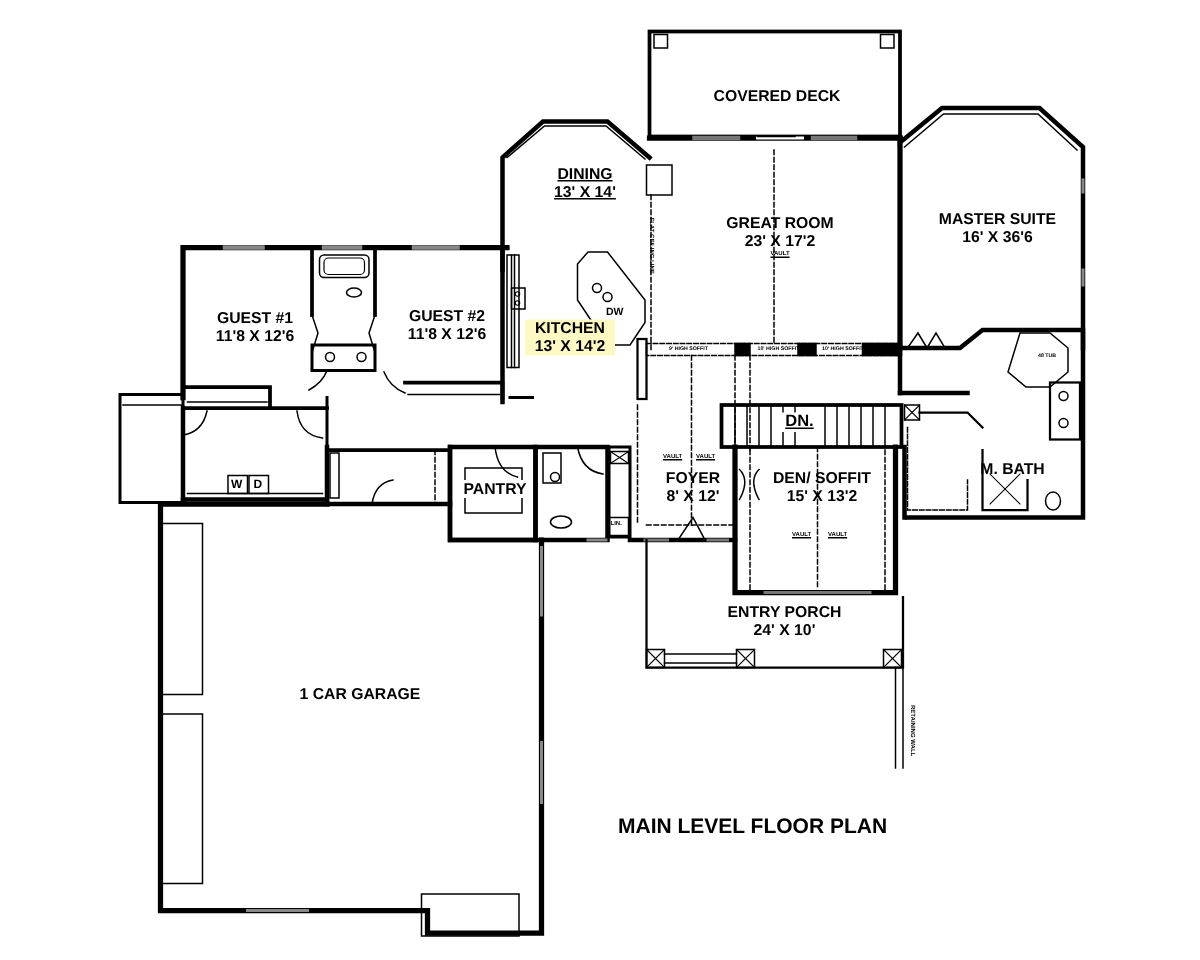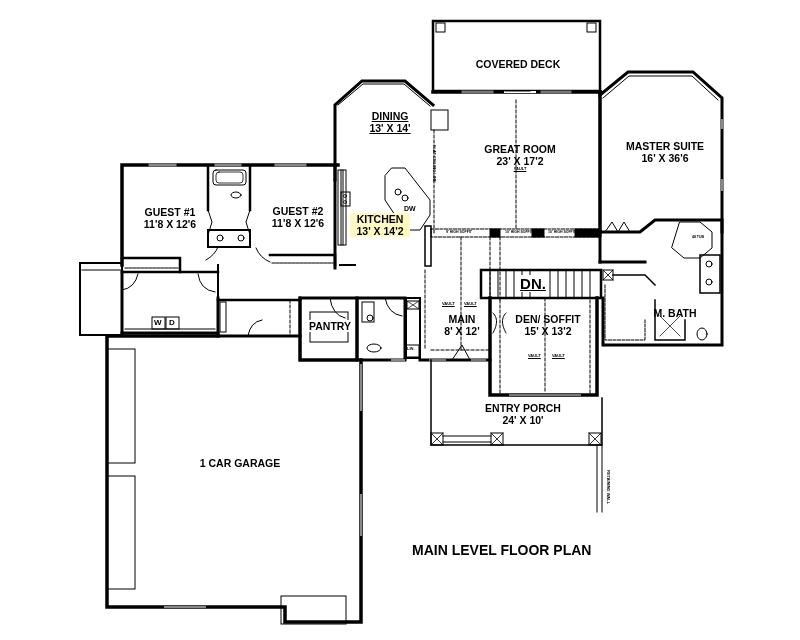--- a/index.html
+++ b/index.html
@@ -265,39 +265,39 @@
 
 <div class="lbl room" style="left:650px;top:259px;width:50px;margin-top:48px;">
   <div>M. BATH</div>
 </div>
 
 <div class="lbl room" style="left:305px;top:320px;width:50px;background:#fff;">
   <div>PANTRY</div>
 </div>
 
 <div class="lbl room" style="left:436px;top:313px;width:52px;">
-  <div>MAIN</div>
+  <div>FOYER</div>
   <div>8' X 12'</div>
 </div>
 
 <div class="lbl room" style="left:508px;top:313px;width:80px;">
   <div>DEN/ SOFFIT</div>
   <div>15' X 13'2</div>
 </div>
 
 <div class="lbl room" style="left:478px;top:402px;width:90px;">
   <div>ENTRY PORCH</div>
   <div>24' X 10'</div>
 </div>
 
 <div class="lbl room" style="left:190px;top:457px;width:100px;">
   <div>1 CAR GARAGE</div>
 </div>
 
-<div class="lbl" style="left:518px;top:275px;width:30px;font-size:15px;background:#fff;text-decoration:underline;">DN.</div>
+<div class="lbl" style="left:518px;top:275px;width:30px;font-size:11px;background:#fff;text-decoration:underline;">DN.</div>
 <div class="lbl" style="left:404px;top:205px;font-size:7px;">DW</div>
 <div class="lbl" style="left:154px;top:318px;font-size:8px;">W</div>
 <div class="lbl" style="left:169px;top:318px;font-size:8px;">D</div>
 <div class="lbl" style="left:407px;top:347px;font-size:4px;">LIN.</div>
 <div class="lbl tiny" style="left:442px;top:302px;">VAULT</div>
 <div class="lbl tiny" style="left:464px;top:302px;">VAULT</div>
 <div class="lbl tiny" style="left:528px;top:354px;">VAULT</div>
 <div class="lbl tiny" style="left:552px;top:354px;">VAULT</div>
 <div class="lbl" style="left:446px;top:230px;font-size:3.5px;">9' HIGH SOFFIT</div>
 <div class="lbl" style="left:505px;top:230px;font-size:3.5px;">10' HIGH SOFFIT</div>

